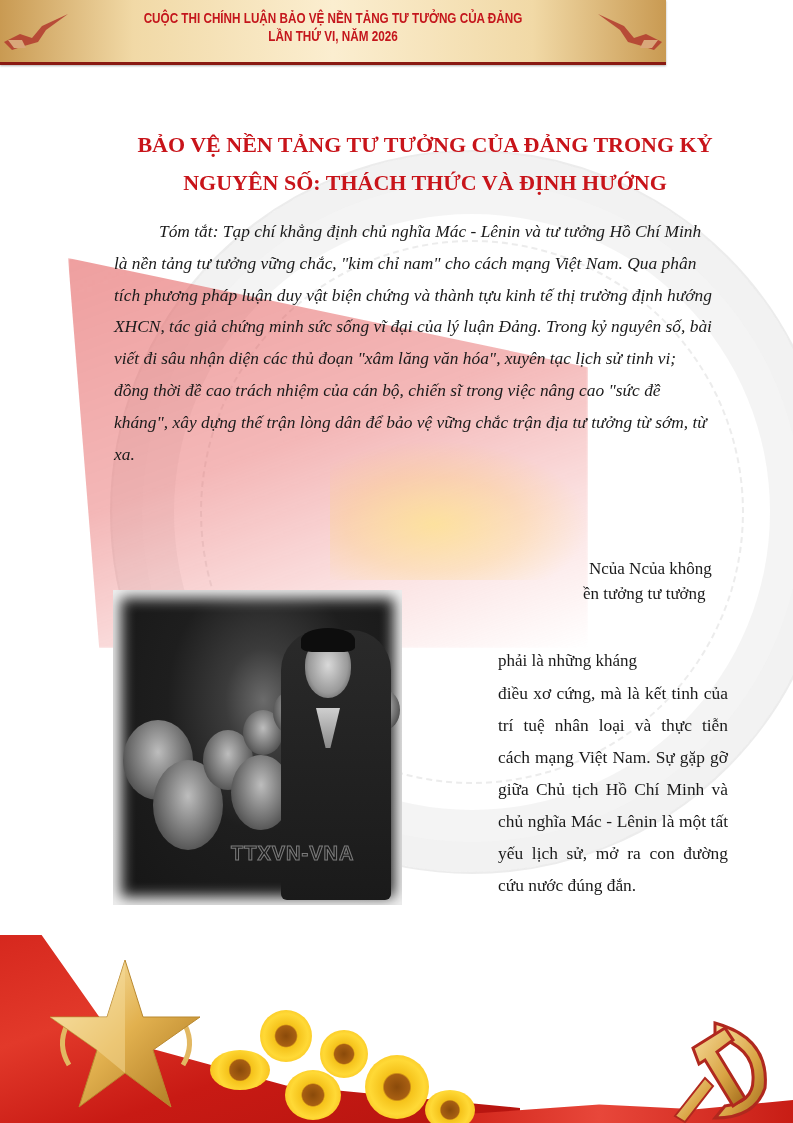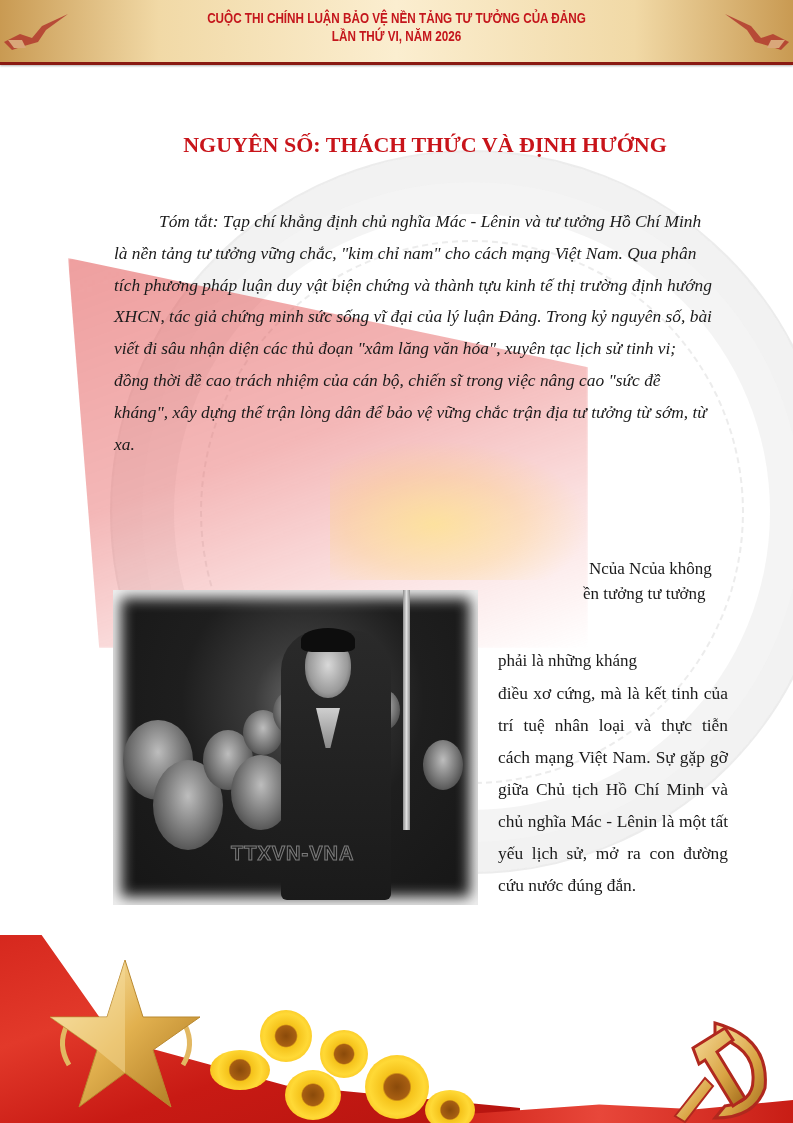--- a/index.html
+++ b/index.html
@@ -26,21 +26,21 @@
       background: linear-gradient(160deg, rgba(225,80,80,0.55) 0%, rgba(230,95,95,0.45) 45%, rgba(240,140,140,0.25) 75%, rgba(255,255,255,0) 100%);
       clip-path: polygon(0 0, 100% 28%, 100% 100%, 6% 100%);
       filter: blur(1px);
     }
     .bg-flag-star {
       position: absolute; left: 330px; top: 440px; width: 260px; height: 140px;
       background: radial-gradient(ellipse at 40% 60%, rgba(255,230,120,0.6) 0%, rgba(255,210,90,0.25) 40%, rgba(255,255,255,0) 70%);
     }
     
     .banner {
-      position: absolute; left: 0; top: 0; width: 793px; height: 62px;
+      position: absolute; left: 0; top: 0; width: 666px; height: 62px;
       background: linear-gradient(90deg, #c99a52 0%, #f1d9a6 20%, #fbeed0 50%, #f1d9a6 80%, #c99a52 100%);
       border-bottom: 3px solid #8a1a12;
       box-shadow: 0 1px 2px rgba(0,0,0,0.3);
     }
     .banner-ornament {
       position: absolute; top: 12px; width: 70px; height: 40px; color: #a8342a;
     }
     .banner-ornament.left { left: 2px; }
     .banner-ornament.right { right: 2px; transform: scaleX(-1); }
     .banner-title {
@@ -49,40 +49,40 @@
       font-weight: bold; color: #c4161c; font-size: 15px; line-height: 18px;
       letter-spacing: 0px; transform: scaleX(0.78); transform-origin: center;
     }
     
     .article-title {
       position: absolute; left: 110px; width: 630px; top: 126px;
       text-align: center; color: #c8141a; font-weight: bold;
       font-size: 22px; line-height: 38px;
     }
     .abstract {
-      position: absolute; left: 114px; width: 598px; top: 206px;
+      position: absolute; left: 114px; width: 598px; top: 216px;
       font-style: italic; font-size: 17.4px; line-height: 31.8px;
       text-align: left;
     }
     .abstract p { margin: 0; text-indent: 45px; }
     .abstract p.keywords { margin-top: 8px; }
     .frag {
       position: absolute; font-size: 17px; line-height: 22px; color: #1a1a1a;
     }
     .frag-1 { left: 589px; top: 558px; }
     .frag-2 { left: 583px; top: 583px; }
     .frag-3 { left: 498px; top: 650px; }
     .body-col {
       position: absolute; left: 498px; width: 230px; top: 677px;
       font-size: 17.4px; line-height: 32px; text-align: justify;
     }
     .body-col p { margin: 0; }
     
     .photo {
-      position: absolute; left: 113px; top: 590px; width: 365px; height: 315px;
+      position: absolute; left: 113px; top: 590px; width: 289px; height: 315px;
       background:
         radial-gradient(ellipse at 52% 35%, #6b6b6b 0%, #3b3b3b 18%, #1e1e1e 45%, #151515 100%);
       box-shadow: 0 0 14px 8px rgba(255,255,255,0.95) inset;
       overflow: hidden;
     }
     .photo .figure-main {
       position: absolute; left: 168px; top: 40px; width: 110px; height: 270px;
       background: linear-gradient(180deg, #2a2a2a 0%, #1a1a1a 100%);
       border-radius: 40px 40px 6px 6px;
     }
@@ -157,20 +157,21 @@
     <div>CUỘC THI CHÍNH LUẬN BẢO VỆ NỀN TẢNG TƯ TƯỞNG CỦA ĐẢNG</div>
     <div>LẦN THỨ VI, NĂM 2026</div>
   </div>
   <svg class="banner-ornament right" viewBox="0 0 70 40">
     <path d="M2 30 L18 22 L30 26 L40 14 L66 2 L44 18 L36 30 L22 34 L10 38 Z" fill="#b23a2e" opacity="0.85"></path>
     <path d="M6 28 L20 28 L24 36 L12 36 Z" fill="#d9a77a"></path>
   </svg>
 </div>
 
 <div class="article-title">
+  <div>BẢO VỆ NỀN TẢNG TƯ TƯỞNG CỦA ĐẢNG TRONG KỶ</div>
   <div>NGUYÊN SỐ: THÁCH THỨC VÀ ĐỊNH HƯỚNG</div>
 </div>
 
 <div class="abstract">
   <p>Tóm tắt: Tạp chí khẳng định chủ nghĩa Mác - Lênin và tư tưởng Hồ Chí Minh là nền tảng tư tưởng vững chắc, "kim chỉ nam" cho cách mạng Việt Nam. Qua phân tích phương pháp luận duy vật biện chứng và thành tựu kinh tế thị trường định hướng XHCN, tác giả chứng minh sức sống vĩ đại của lý luận Đảng. Trong kỷ nguyên số, bài viết đi sâu nhận diện các thủ đoạn "xâm lăng văn hóa", xuyên tạc lịch sử tinh vi; đồng thời đề cao trách nhiệm của cán bộ, chiến sĩ trong việc nâng cao "sức đề kháng", xây dựng thế trận lòng dân để bảo vệ vững chắc trận địa tư tưởng từ sớm, từ xa.</p>
 </div>
 
 <div class="frag frag-1">Ncủa Ncủa không</div>
 <div class="frag frag-2">ền tưởng tư tưởng</div>
 <div class="frag frag-3">phải là những kháng</div>

